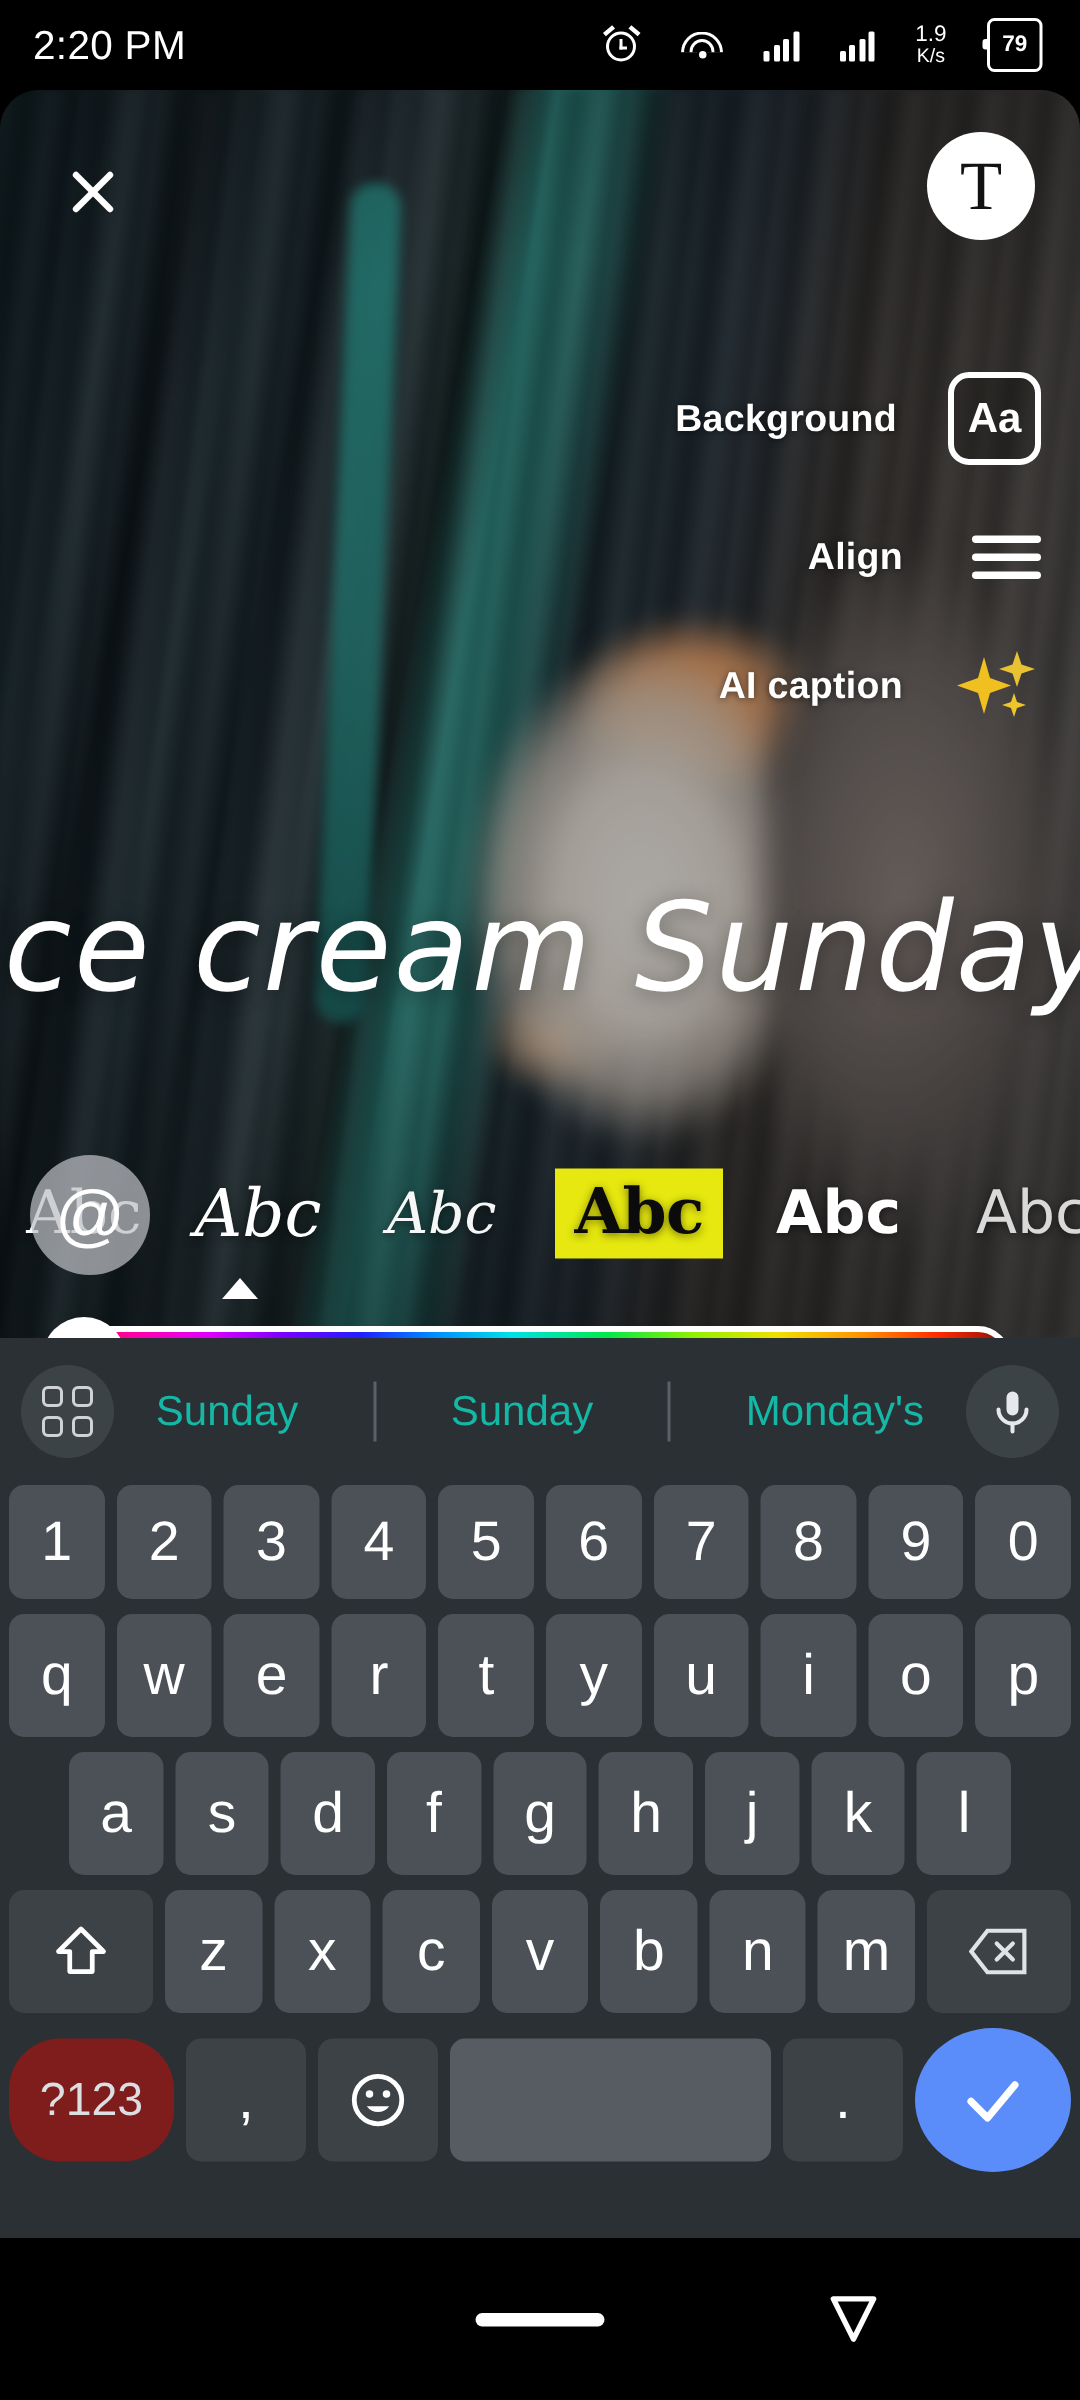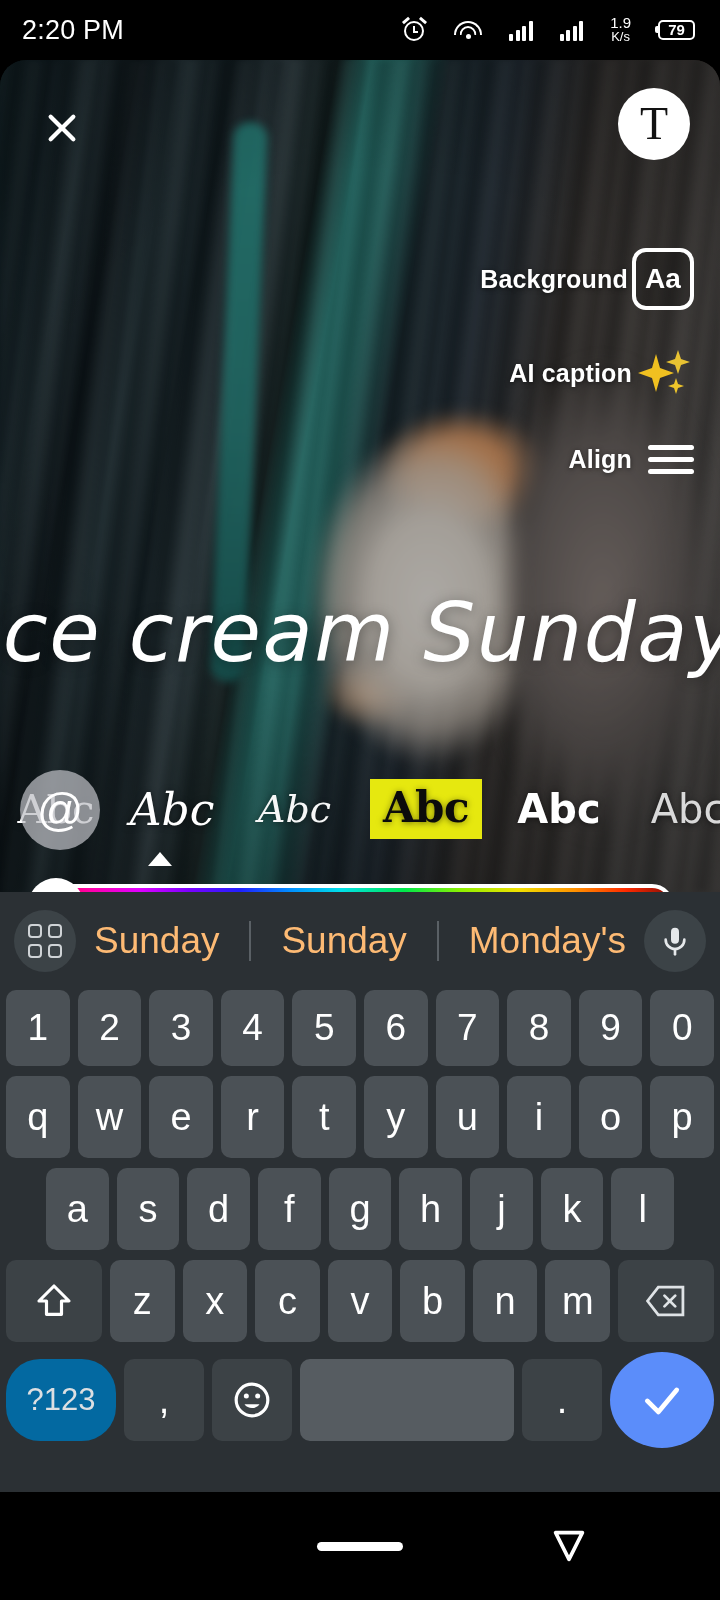--- a/index.html
+++ b/index.html
@@ -44,21 +44,21 @@
   .ico-bars span { width: 4px; background: #fff; border-radius: 1px; }
   .ico-bars span:nth-child(1) { height: 7px; }
   .ico-bars span:nth-child(2) { height: 11px; }
   .ico-bars span:nth-child(3) { height: 15px; }
   .ico-bars span:nth-child(4) { height: 20px; }
 
   .net-speed { color: #fff; line-height: .98; text-align: center; font-size: 15px; }
   .net-speed .u { font-size: 13px; }
 
   .ico-batt { position: relative; width: 40px; height: 23px; display:flex; align-items:center; }
-  .ico-batt .shell { width: 37px; height: 20px; border: 2.4px solid #fff; border-radius: 5px;
+  .ico-batt .shell { width: 37px; height: 36px; border: 2.4px solid #fff; border-radius: 5px;
     display: flex; align-items: center; justify-content: center; }
   .ico-batt .lvl { color: #fff; font-size: 15px; font-weight: 700; }
   .ico-batt .nub { position: absolute; left: -3px; top: 8px; width: 3px; height: 7px; background: #fff; border-radius: 2px 0 0 2px;}
 
   
   .canvas {
     position: absolute; top: 60px; left: 0; width: 720px; height: 832px;
     border-radius: 26px 26px 0 0; overflow: hidden;
   }
   .photo { position: absolute; inset: 0; }
@@ -113,21 +113,21 @@
 
   .t-btn {
     position: absolute; right: 30px; top: 28px; width: 72px; height: 72px;
     border-radius: 50%; background: #fff;
     display: flex; align-items: center; justify-content: center;
   }
   .t-btn span { font-family: "Liberation Serif", serif; font-size: 46px; color: #121212; line-height: 1; }
 
   .side-ctrls { position: absolute; right: 26px; top: 188px; width: 420px; }
   .ctrl-row {
-    display: flex; align-items: center; justify-content: flex-end; gap: 4px;
+    display: flex; align-items: center; justify-content: flex-end; gap: 34px;
     margin-bottom: 38px;
   }
   .ctrl-label {
     color: #fff; font-size: 25px; font-weight: 700; letter-spacing: .2px;
     text-shadow: 0 1px 5px rgba(0,0,0,.55);
   }
   .aa-box {
     width: 62px; height: 62px; border: 4px solid #fff; border-radius: 14px;
     display: flex; align-items: center; justify-content: center;
     color: #fff; font-size: 28px; font-weight: 700; background: rgba(0,0,0,.20);
@@ -213,40 +213,40 @@
   .suggest-bar {
     height: 98px; display: flex; align-items: center; padding: 0 14px; gap: 0;
   }
   .sq-btn {
     width: 62px; height: 62px; border-radius: 50%; background: #3c4347;
     display: flex; align-items: center; justify-content: center; flex: 0 0 auto;
   }
   .grid-ico { display: grid; grid-template-columns: 14px 14px; gap: 6px; }
   .grid-ico i { width: 14px; height: 14px; border: 2.6px solid #cfd3d6; border-radius: 4px; display:block; }
   .suggestions { flex: 1; display: flex; align-items: center; justify-content: space-around; }
-  .sug { color: #fdba74; font-size: 37px; padding: 0 6px; }
+  .sug { color: #14b8a6; font-size: 28px; padding: 0 6px; }
   .sug-div { width: 2px; height: 40px; background: #5a6065; }
   .mic-btn {
     width: 62px; height: 62px; border-radius: 50%; background: #3c4347;
     display: flex; align-items: center; justify-content: center; flex: 0 0 auto;
   }
   .mic-btn svg { width: 32px; height: 32px; }
 
   .krow { display: flex; justify-content: center; gap: 8px; margin-bottom: 10px; padding: 0 6px; }
   .key {
     background: #4b5156; border-radius: 10px; height: 82px;
     display: flex; align-items: center; justify-content: center;
     color: #fff; font-size: 38px; font-weight: 400; flex: 1 1 0;
   }
   .krow.numbers .key { height: 76px; font-size: 37px; }
   .krow.home { padding: 0 46px; }
   .key.wide { flex: 0 0 96px; background: #3c4246; }
   .key.dark { background: #3c4246; }
   .key.space { flex: 1 1 auto; background: #565c61; }
-  .key.pill { border-radius: 34px; background: #0369a1; flex: 0 0 110px; font-size: 31px; color: #dcdfe2; }
+  .key.pill { border-radius: 34px; background: #7f1d1d; flex: 0 0 110px; font-size: 31px; color: #dcdfe2; }
   .key.small { flex: 0 0 80px; }
   .key.enter {
     flex: 0 0 104px; background: #5b8dfa; border-radius: 50%;
     height: 96px; width: 104px;
   }
   .key.enter svg { width: 44px; height: 44px; }
   .key svg { width: 40px; height: 40px; }
   .krow.bottom { margin-top: 6px; align-items: center; gap: 8px; }
 
   
@@ -331,36 +331,36 @@
     <div class="side-ctrls">
 
       <div class="ctrl-row">
         <span class="ctrl-label">Background</span>
         <span class="aa-box">
           <span>Aa</span>
         </span>
       </div>
 
       <div class="ctrl-row">
+        <span class="ctrl-label">Align</span>
+        <span class="align-ico">
+          <i></i>
+            <i></i>
+            <i></i>
+        </span>
+      </div>
+
+      <div class="ctrl-row">
         <span class="ctrl-label">AI caption</span>
         <span class="sparkle">
           <svg viewBox="0 0 58 50">
             <path d="M20 6 L24 20 L38 25 L24 30 L20 44 L16 30 L2 25 L16 20 Z" fill="#f0c020"></path>
             <path d="M42 2 L45 11 L54 14 L45 17 L42 26 L39 17 L30 14 L39 11 Z" fill="#e8c232"></path>
             <path d="M40 30 L42 36 L48 38 L42 40 L40 46 L38 40 L32 38 L38 36 Z" fill="#eec52b"></path>
           </svg>
-        </span>
-      </div>
-
-      <div class="ctrl-row">
-        <span class="ctrl-label">Align</span>
-        <span class="align-ico">
-          <i></i>
-            <i></i>
-            <i></i>
         </span>
       </div>
     </div>
 
     <div class="overlay-text">
       <span class="txt">Ice cream Sunday</span>
       <span class="caret"></span>
     </div>
 
     <div class="font-strip">

